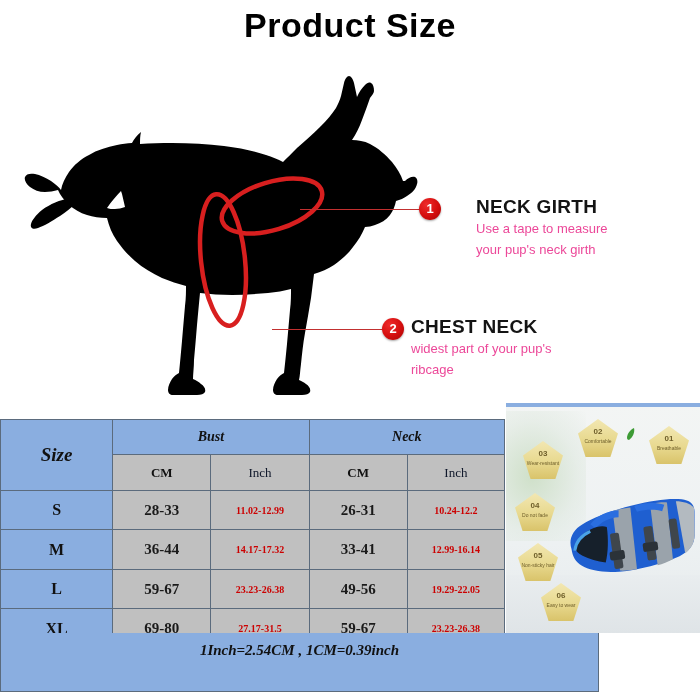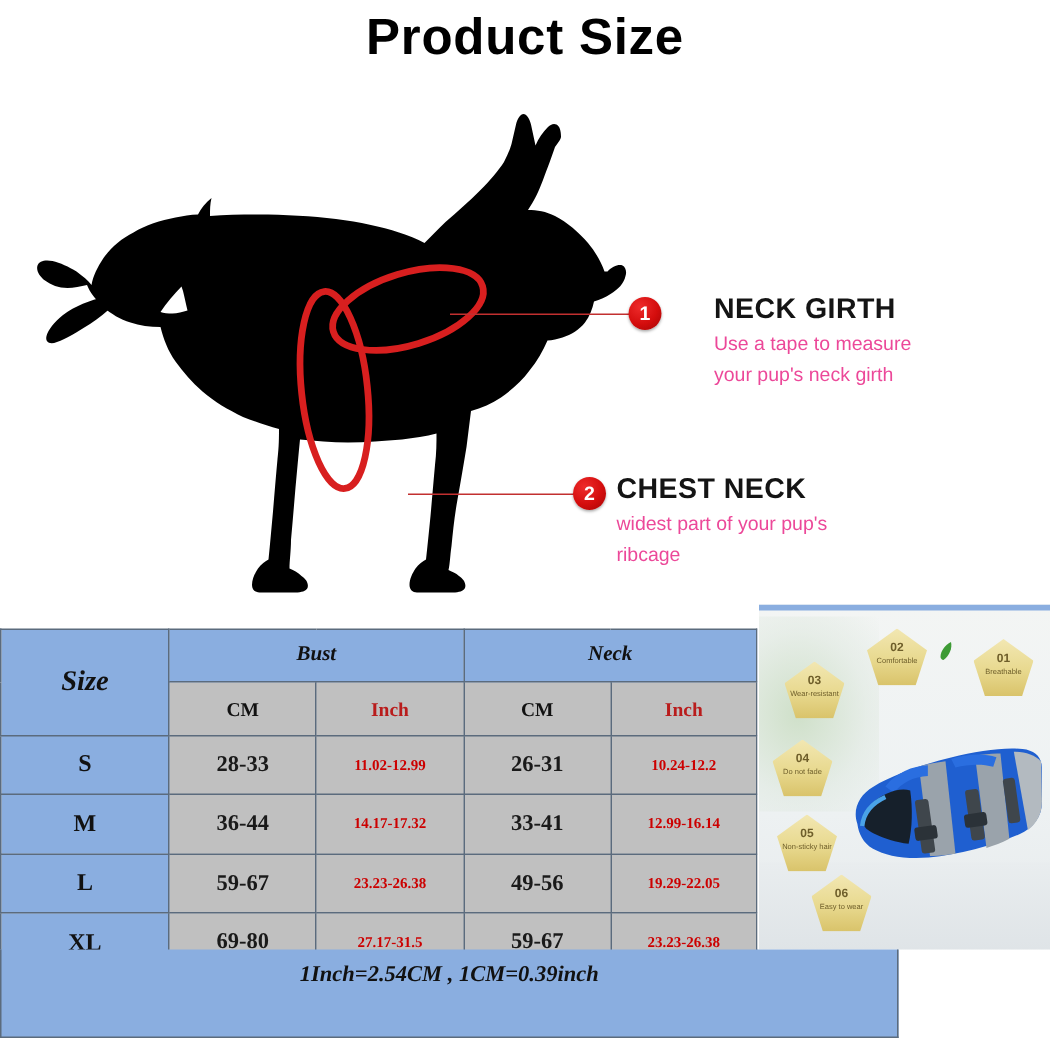--- a/index.html
+++ b/index.html
@@ -145,23 +145,23 @@
     color: #111111;
   }
   .hdr-unit-cm {
     font-family: "Liberation Serif", serif;
     font-weight: bold;
     font-size: 13px;
     color: #111111;
   }
   .hdr-unit-inch {
     font-family: "Liberation Serif", serif;
-    font-weight: bold;
+    font-weight: normal;
     font-size: 13px;
-    color: #b91c1c;
+    color: #0f172a;
   }
   .cell-size {
     font-family: "Liberation Serif", serif;
     font-weight: bold;
     font-size: 16px;
     color: #111111;
   }
   .cell-cm {
     font-family: "Liberation Serif", serif;
     font-weight: bold;

